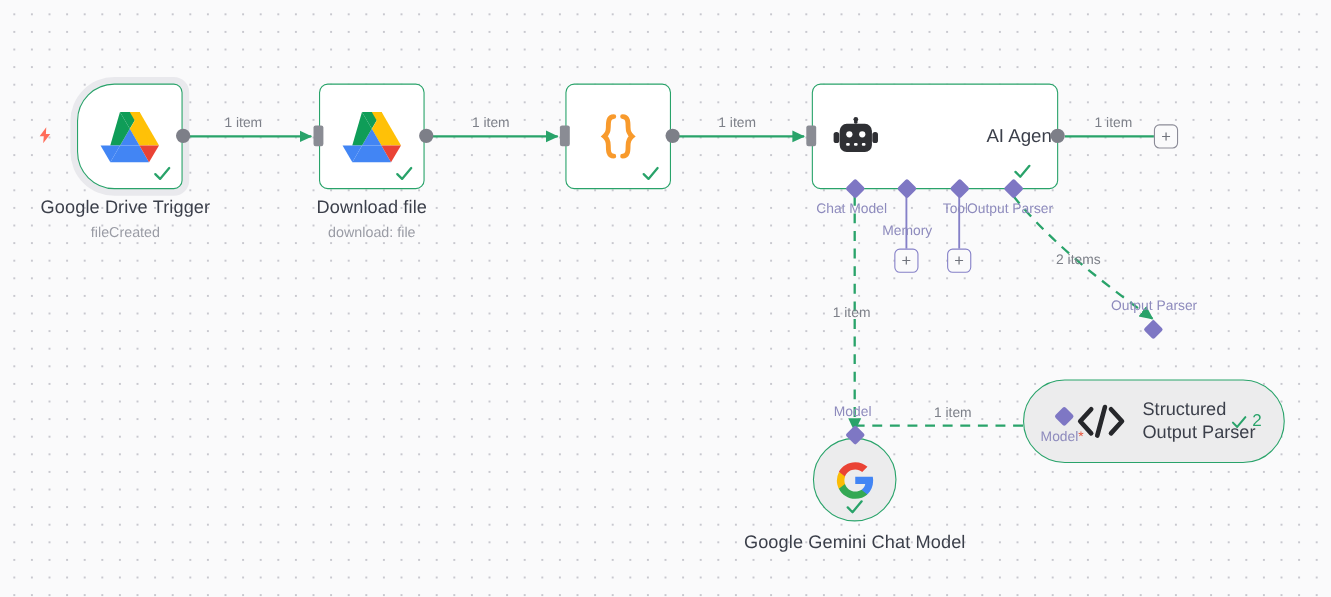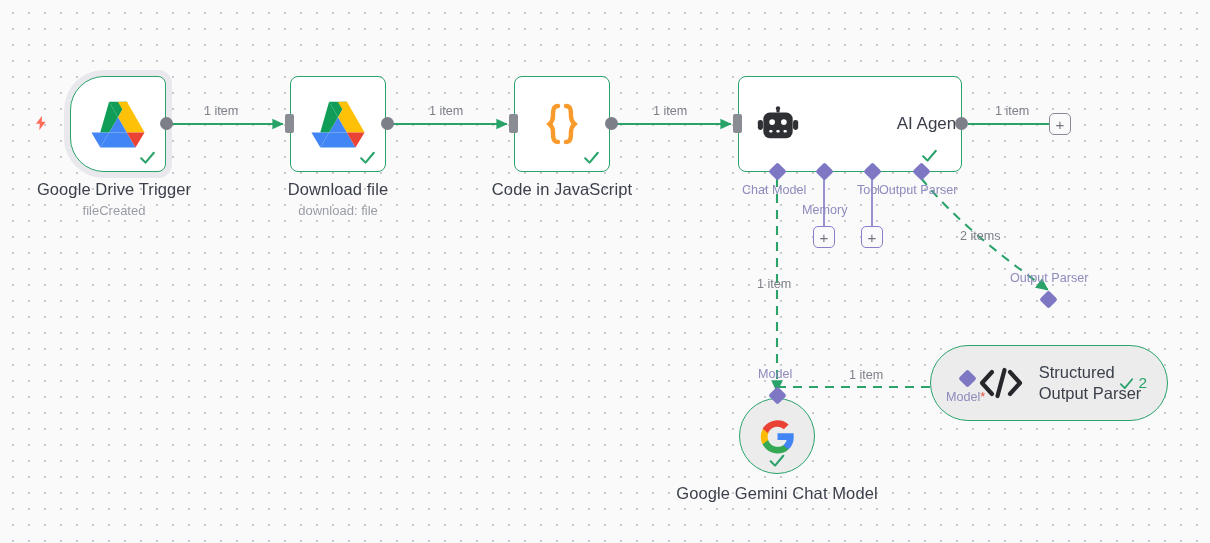--- a/index.html
+++ b/index.html
@@ -300,21 +300,20 @@
     </span>
     <span class="chk">
       <svg viewBox="0 0 24 24" fill="none" stroke="#29a36a" stroke-width="2.6" stroke-linecap="round" stroke-linejoin="round">
           <path d="M4 13 L9.5 18.5 L20 6"></path>
         </svg>
     </span>
   </div>
 
   <div class="ep-out" style="left:605px; top:117px;"></div>
 
-  <div class="node-label" style="left:448px; top:179px; width:228px;">Code in JavaScript</div>
 
   <div class="ep-in" style="left:733px; top:114px;"></div>
 
   <div class="node node-sq" id="ai-agent" style="left:738px; top:76px;">
     <span>
       <svg class="icon-svg" viewBox="0 0 48 40" width="44" height="37">
         <rect x="22.3" y="1" width="3.4" height="6" rx="1.5" fill="#2f3034"></rect>
         <circle cx="24" cy="2.4" r="2.3" fill="#2f3034"></circle>
         <rect x="2" y="15" width="5.6" height="11" rx="2.6" fill="#2f3034"></rect>
         <rect x="40.4" y="15" width="5.6" height="11" rx="2.6" fill="#2f3034"></rect>

